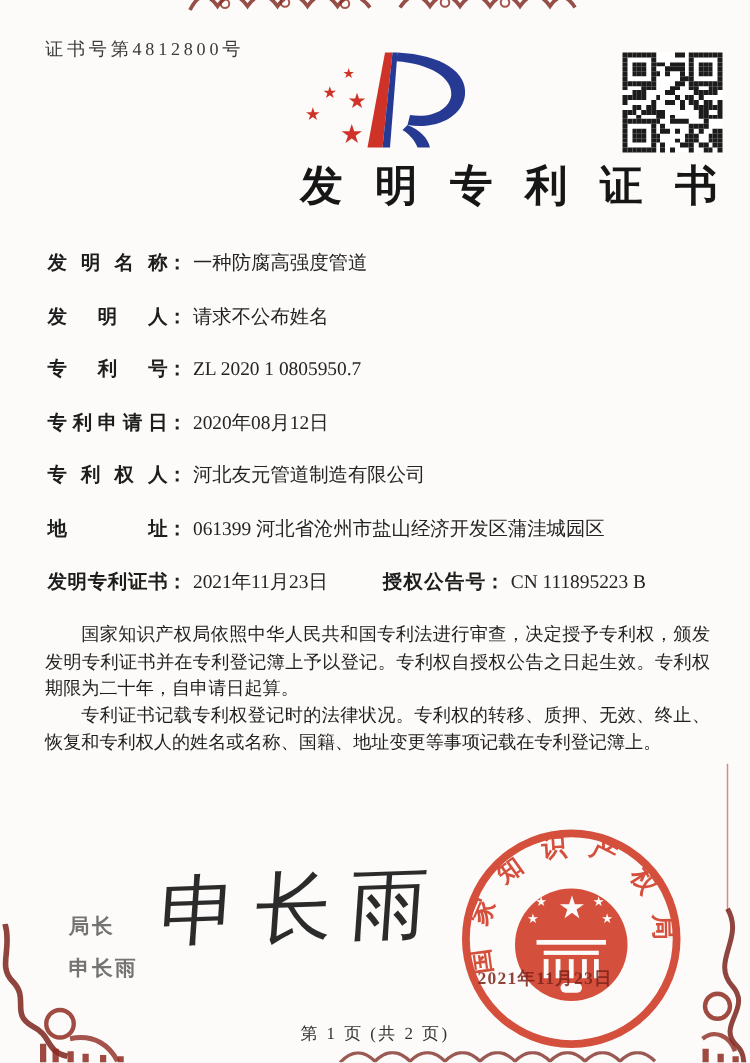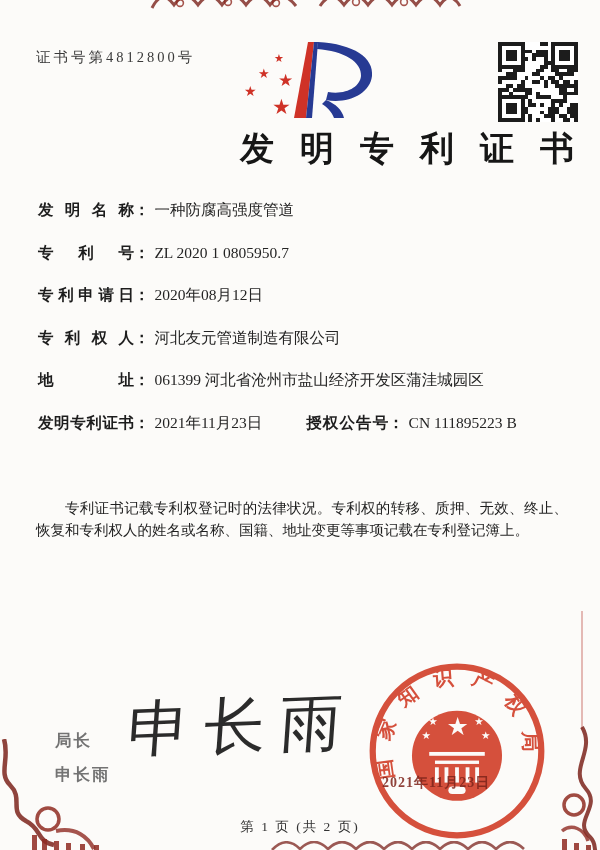--- a/index.html
+++ b/index.html
@@ -11,21 +11,21 @@
   }
   
   .orn { position:absolute; pointer-events:none; }
   .orn-top-l { left:150px; top:-4px; }
   .orn-top-r { left:318px; top:-4px; }
   .orn-bl { left:-4px; bottom:-4px; }
   .orn-br { right:-4px; bottom:-4px; }
   .orn-bottom { right:60px; bottom:-3px; }
   
   .cert-no {
-    position:absolute; left:36px; top:48px;
+    position:absolute; left:36px; top:30px;
     font-size:14.5px; letter-spacing:3px; color:#3a3a3a;
   }
   .qr { position:absolute; right:22px; top:42px; width:80px; height:80px;
         display:grid; grid-template-columns:repeat(21,1fr); grid-template-rows:repeat(21,1fr);
         background:#fff; }
   .qr i { display:block; }
   .qr i.b { background:#1c1c1c; }
   .logo { position:absolute; left:232px; top:34px; width:160px; height:95px; }
   .title {
     position:absolute; left:0; top:126px; width:100%;
@@ -566,20 +566,24 @@
   </svg>
 
   <div class="title">发明专利证书</div>
 
   <div class="fields">
     <div class="frow">
       <span class="flabel">发明名称</span><span class="colon">：</span>
       <span class="fvalue">一种防腐高强度管道</span>
     </div>
     <div class="frow">
+      <span class="flabel">发明人</span><span class="colon">：</span>
+      <span class="fvalue">请求不公布姓名</span>
+    </div>
+    <div class="frow">
       <span class="flabel">专利号</span><span class="colon">：</span>
       <span class="fvalue">ZL 2020 1 0805950.7</span>
     </div>
     <div class="frow">
       <span class="flabel">专利申请日</span><span class="colon">：</span>
       <span class="fvalue">2020年08月12日</span>
     </div>
     <div class="frow">
       <span class="flabel">专利权人</span><span class="colon">：</span>
       <span class="fvalue">河北友元管道制造有限公司</span>
@@ -592,20 +596,21 @@
       <span class="flabel">发明专利证书</span><span class="colon">：</span>
       <span class="fvalue">2021年11月23日</span>
       <span class="grant2">
         <span class="flabel" style="width:82px">授权公告号</span><span class="colon">：</span>
         <span class="fvalue">CN 111895223 B</span>
       </span>
     </div>
   </div>
 
   <div class="bodytext">
+    <p>国家知识产权局依照中华人民共和国专利法进行审查，决定授予专利权，颁发发明专利证书并在专利登记簿上予以登记。专利权自授权公告之日起生效。专利权期限为二十年，自申请日起算。</p>
     <p>专利证书记载专利权登记时的法律状况。专利权的转移、质押、无效、终止、恢复和专利权人的姓名或名称、国籍、地址变更等事项记载在专利登记簿上。</p>
   </div>
 
   <div class="signer">
     <div>局长</div>
     <div>申长雨</div>
   </div>
   <div class="signature">申长雨</div>
 
   <svg class="seal" viewBox="0 0 190 190">

